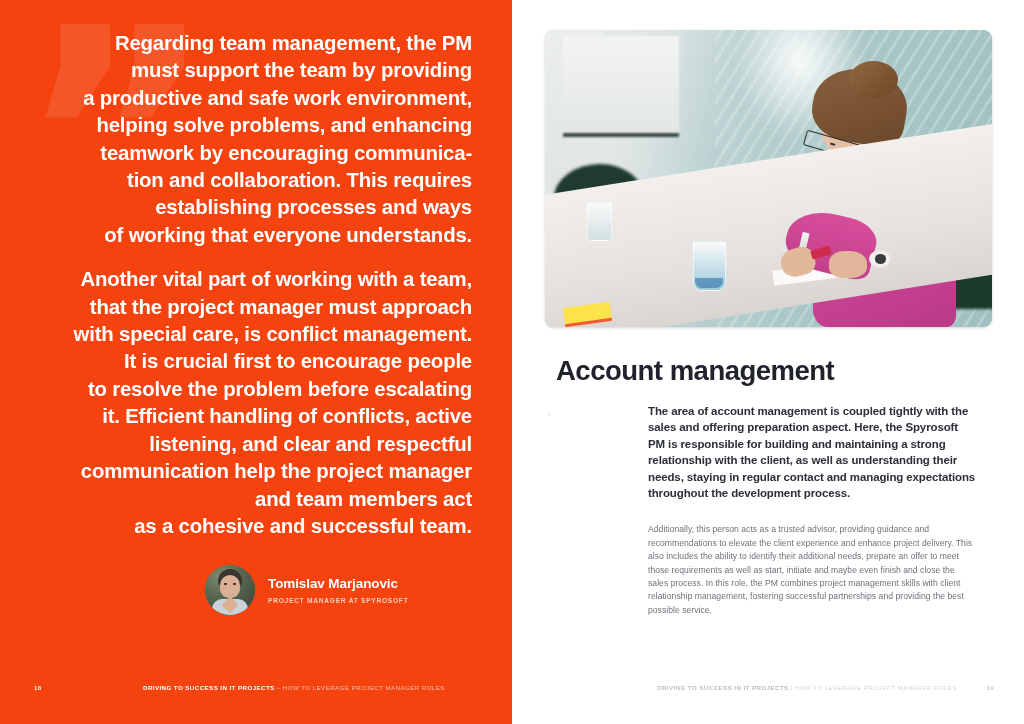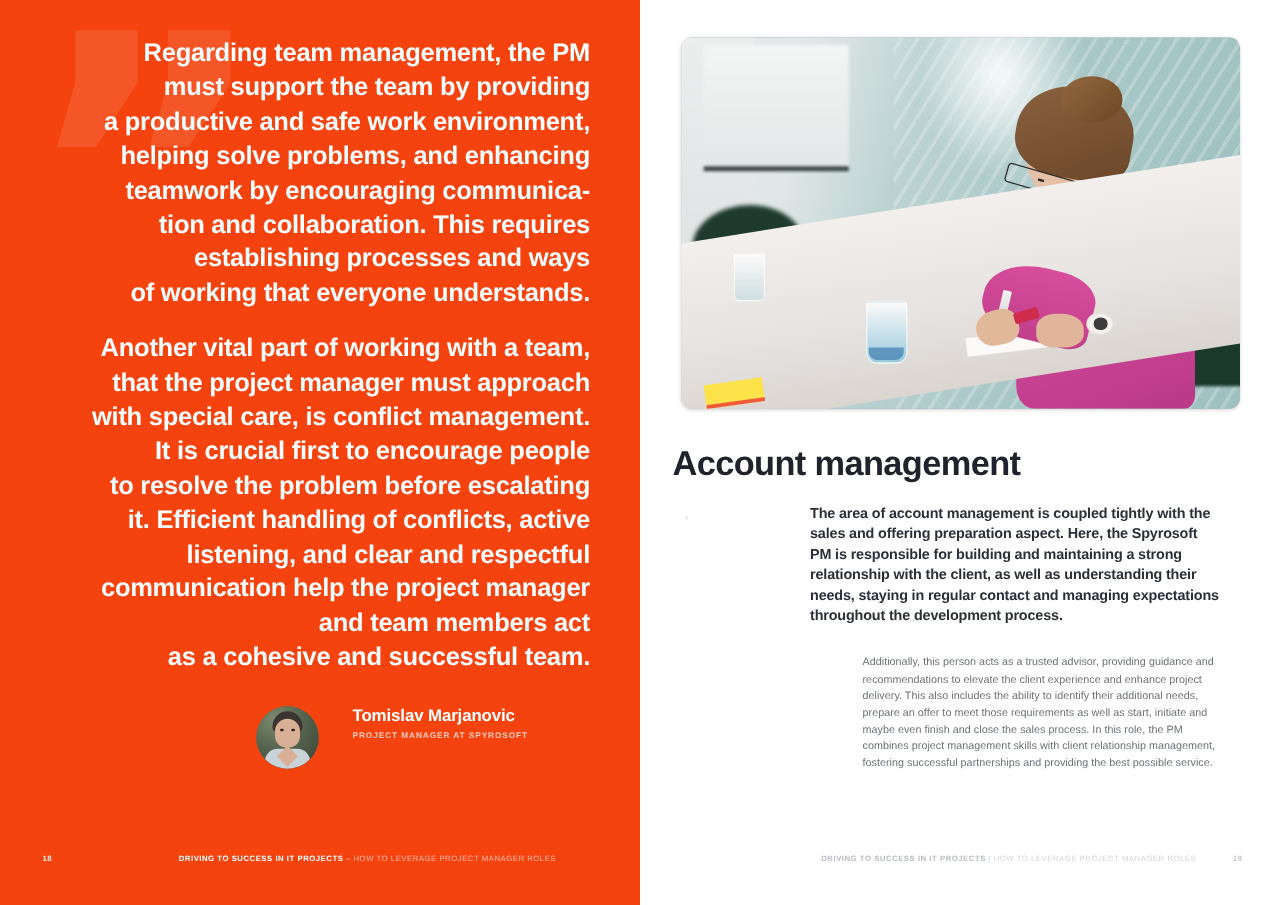--- a/index.html
+++ b/index.html
@@ -44,21 +44,22 @@
     font-weight:700;
     letter-spacing:-0.2px;
     margin-bottom:17px;
     white-space:pre-line;
     text-align:right;
   }
   .author-block {
     position:absolute;
     left:205px; top:565px;
     display:flex;
-    gap:27px;
+    align-items:center;
+    gap:13px;
     z-index:3;
   }
   .avatar {
     width:50px; height:50px;
     border-radius:50%;
     overflow:hidden;
     flex:0 0 50px;
     background:#5d6b62;
     position:relative;
   }
@@ -331,21 +332,21 @@
     border-radius:2px;
   }
   .ph-paper {
     position:absolute; right:32%; top:79.5%;
     width:17%; height:5%;
     background:#fbfaf8; transform:rotate(-7deg); border-radius:1px;
   }
 
   .heading {
     position:absolute;
-    left:26px; top:355px;
+    left:44px; top:355px;
     font-size:27.5px;
     font-weight:700;
     color:#21232c;
     letter-spacing:-0.5px;
   }
   .side-tick {
     position:absolute;
     left:36px; top:411px;
     font-size:7px;
     color:#c9ccd1;
@@ -363,21 +364,20 @@
     color:#2c2f38;
     letter-spacing:-0.12px;
     margin-bottom:22px;
   }
   .body-para {
     font-size:8.6px;
     line-height:13.4px;
     font-weight:400;
     color:#6d7179;
     letter-spacing:0.03px;
-    margin-left:42px;
   }
   .footer-right {
     position:absolute;
     left:0; right:0; bottom:28px;
     height:12px;
   }
   .footer-right .ftxt {
     position:absolute; left:145px; top:0;
     font-size:6.2px; letter-spacing:0.42px; white-space:nowrap;
   }

